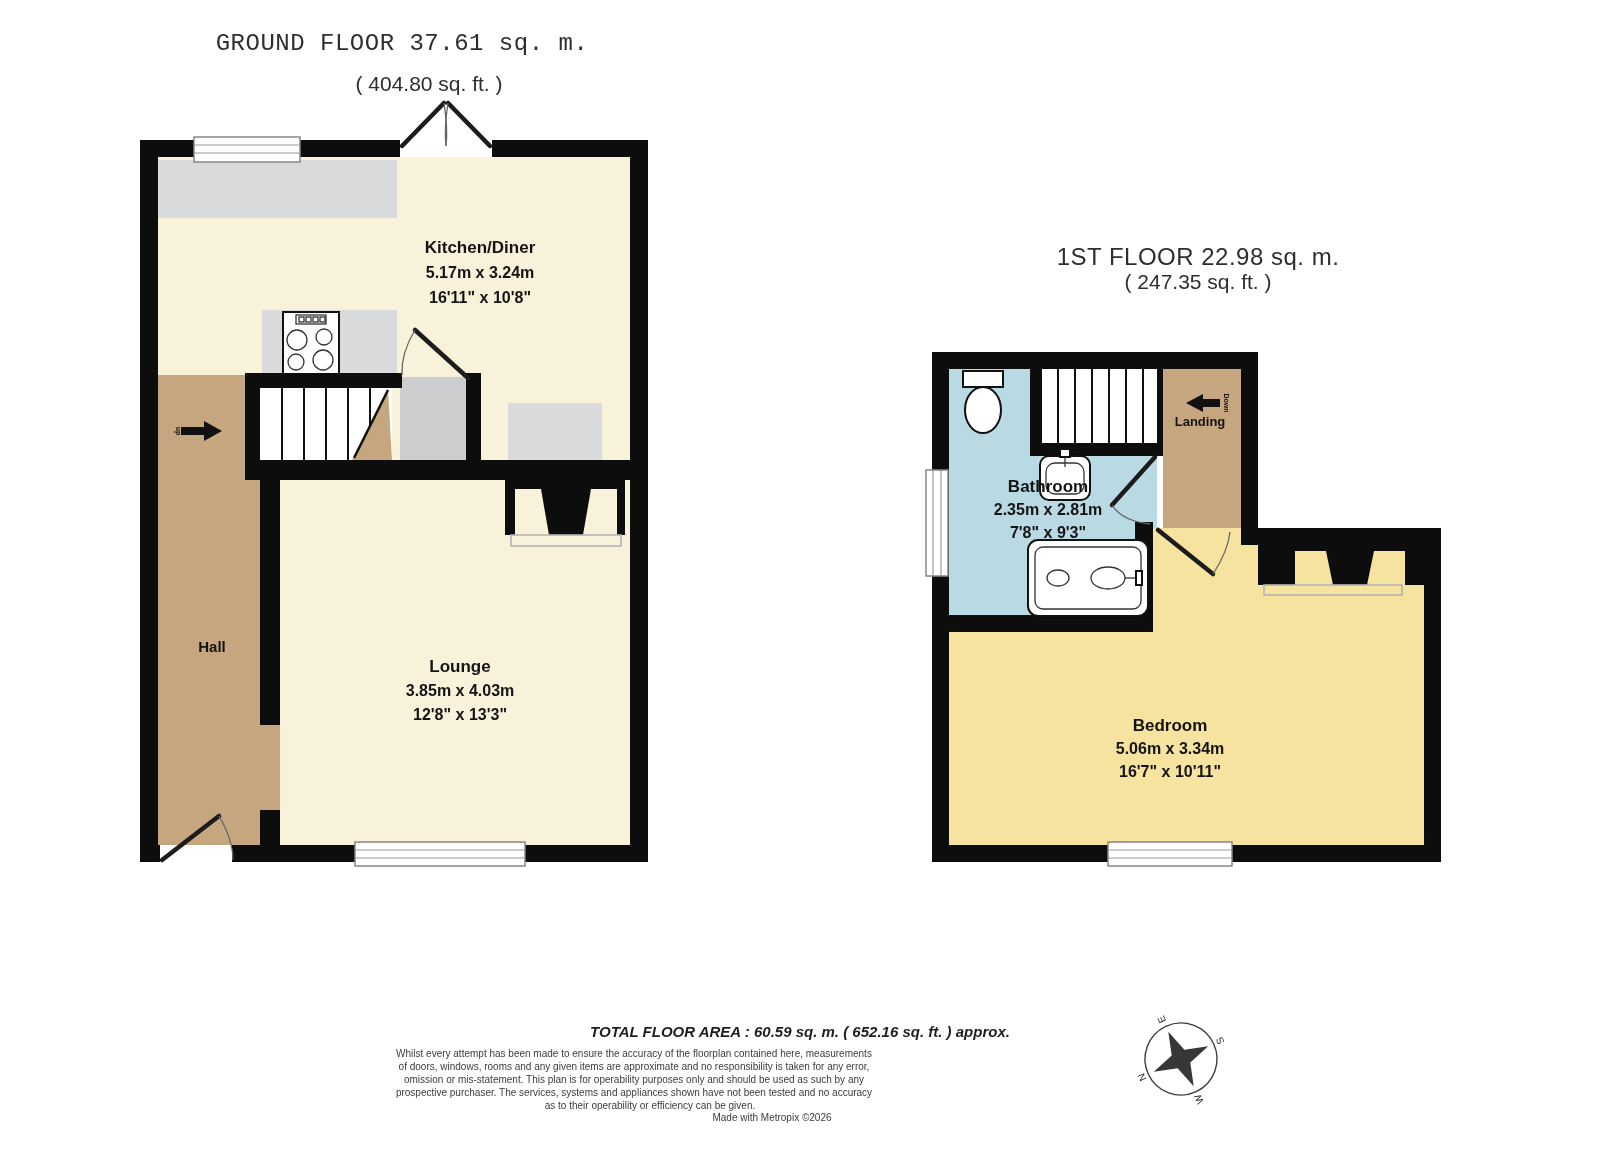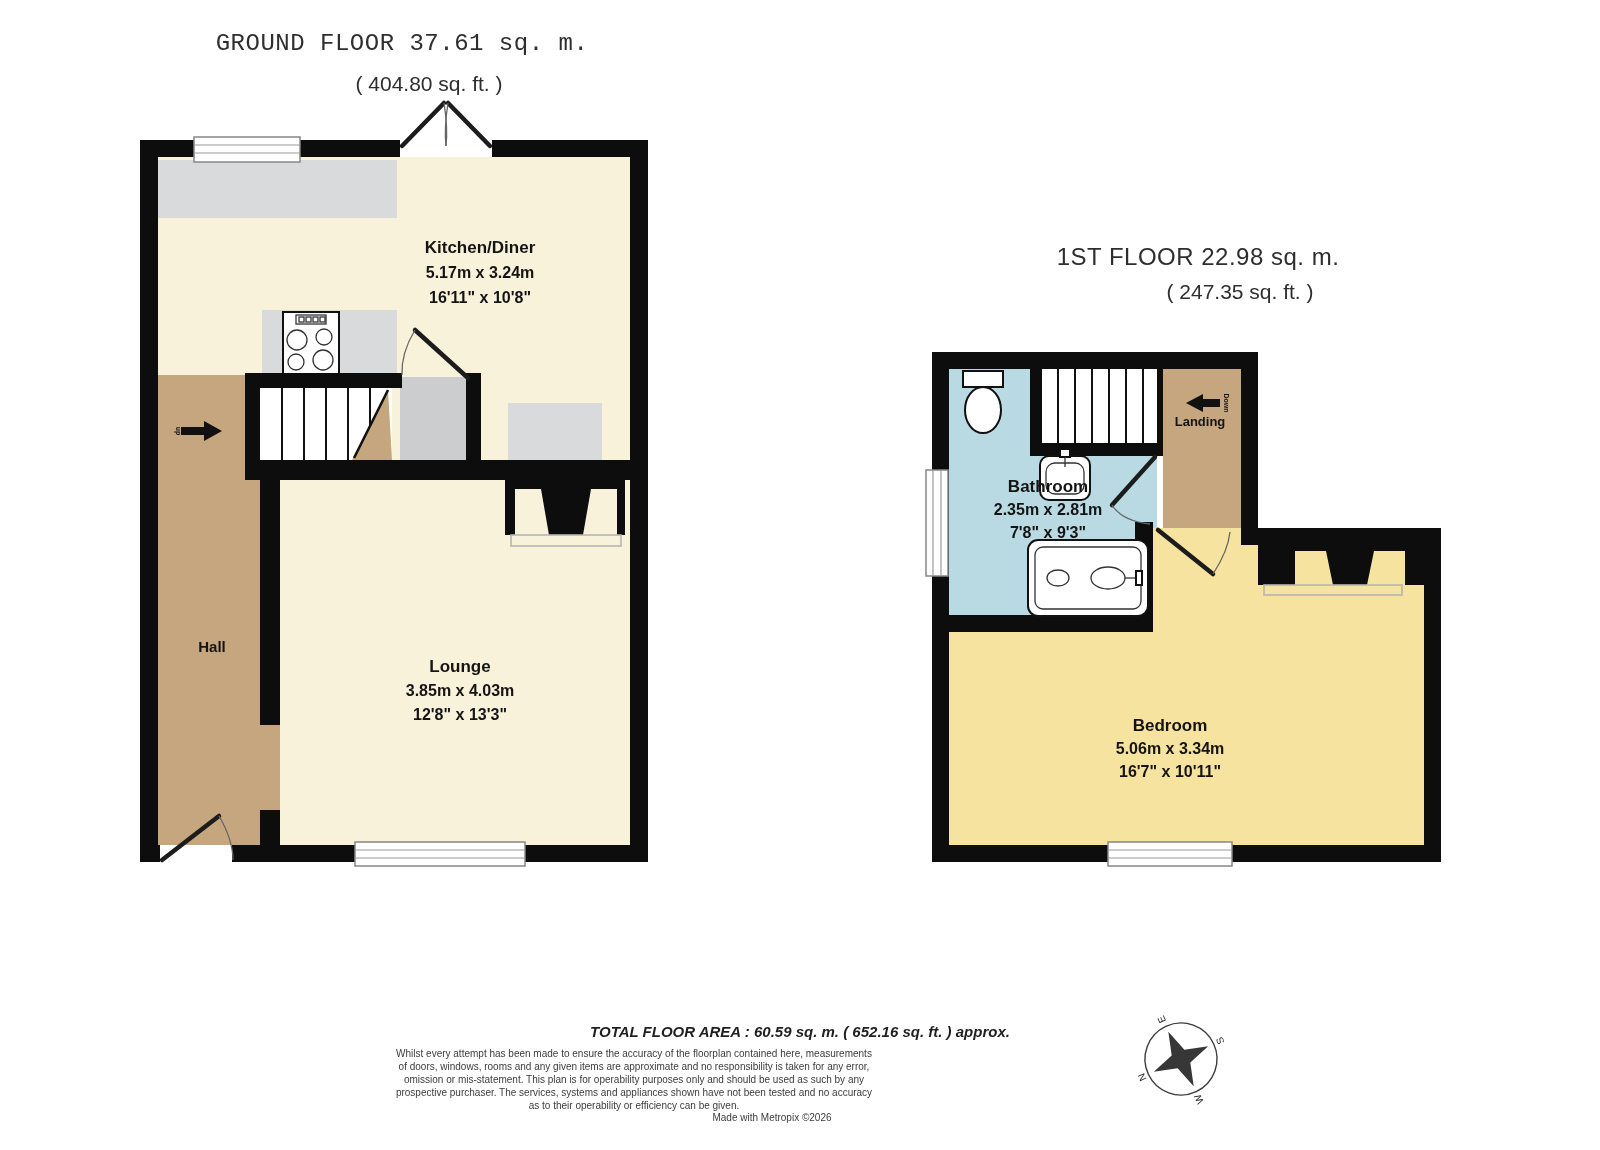--- a/index.html
+++ b/index.html
@@ -26,21 +26,21 @@
   .fix{fill:#ffffff;stroke:#111;stroke-width:2;}
   .fixthin{fill:none;stroke:#333;stroke-width:1.3;}
   .hearth{fill:none;stroke:#b5b5b5;stroke-width:1.6;}
 </style>
 </head>
 <body>
 
 <div class="abs title" style="left:402px;top:30px;font-family:Liberation Mono, monospace;">GROUND FLOOR 37.61 sq. m.</div>
 <div class="abs subtitle" style="left:402px;top:72px;margin-left:27px;">( 404.80 sq. ft. )</div>
 <div class="abs title" style="left:1198px;top:243px;">1ST FLOOR 22.98 sq. m.</div>
-<div class="abs subtitle" style="left:1198px;top:280px;margin-left:42px;">( 247.35 sq. ft. )</div>
+<div class="abs subtitle" style="left:1198px;top:270px;">( 247.35 sq. ft. )</div>
 
 <svg class="abs" style="left:0;top:0;" width="1600" height="1150" viewBox="0 0 1600 1150">
 
   <g>
 
     <rect x="157" y="157" width="474" height="688" fill="#f8f2db"></rect>
     <polygon points="157,375 245,375 245,460 280,460 280,845 157,845" fill="#c5a67e"></polygon>
 
     <rect x="158" y="160" width="239" height="58" fill="#d8dadc"></rect>
     <rect x="262" y="310" width="135" height="63" fill="#d8dadc"></rect>
@@ -234,14 +234,14 @@
     <text class="compass-lbl" x="0" y="44" text-anchor="middle" dominant-baseline="middle">S</text>
     <text class="compass-lbl" x="-44" y="0" text-anchor="middle" dominant-baseline="middle">W</text>
   </g>
 </svg>
 
 <div class="abs total" style="left:0;top:1023px;font-style:italic;">TOTAL FLOOR AREA : 60.59 sq. m. ( 652.16 sq. ft. ) approx.</div>
 <div class="abs disc" style="left:0;top:1047px;">Whilst every attempt has been made to ensure the accuracy of the floorplan contained here, measurements</div>
 <div class="abs disc" style="left:0;top:1060px;">of doors, windows, rooms and any given items are approximate and no responsibility is taken for any error,</div>
 <div class="abs disc" style="left:0;top:1073px;">omission or mis-statement. This plan is for operability purposes only and should be used as such by any</div>
 <div class="abs disc" style="left:0;top:1086px;">prospective purchaser. The services, systems and appliances shown have not been tested and no accuracy</div>
-<div class="abs disc" style="left:0;top:1099px;">as to their operability or efficiency can be given.</div>
+<div class="abs disc" style="left:0;top:1099px;padding-left:16px;">as to their operability or efficiency can be given.</div>
 <div class="abs credit" style="left:0;top:1112px;">Made with Metropix ©2026</div>
 
 </body></html>

